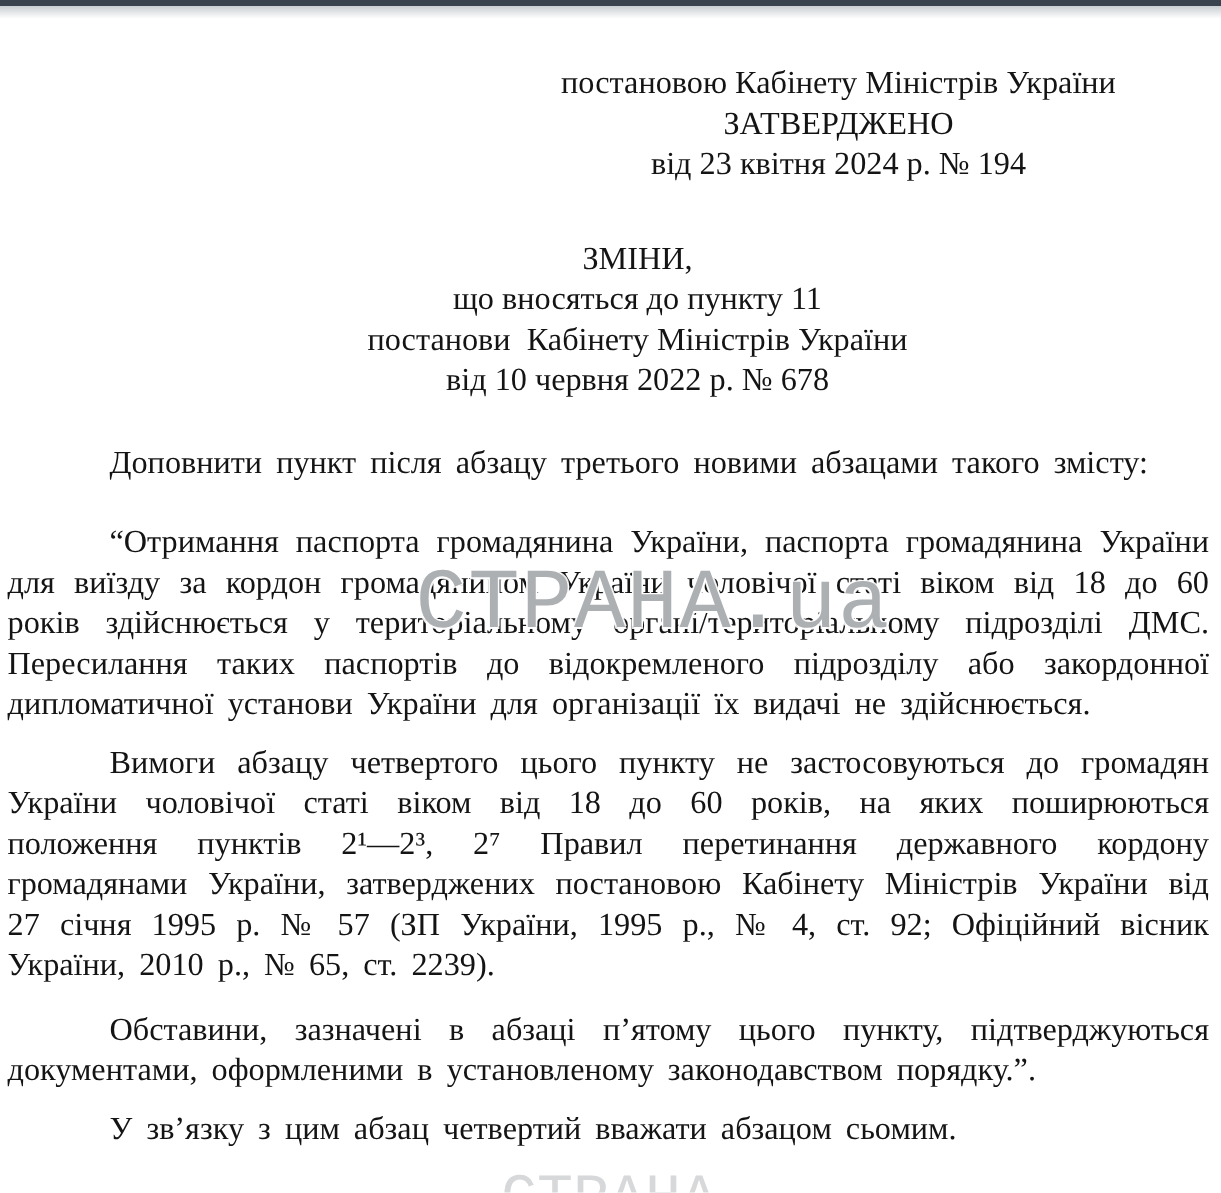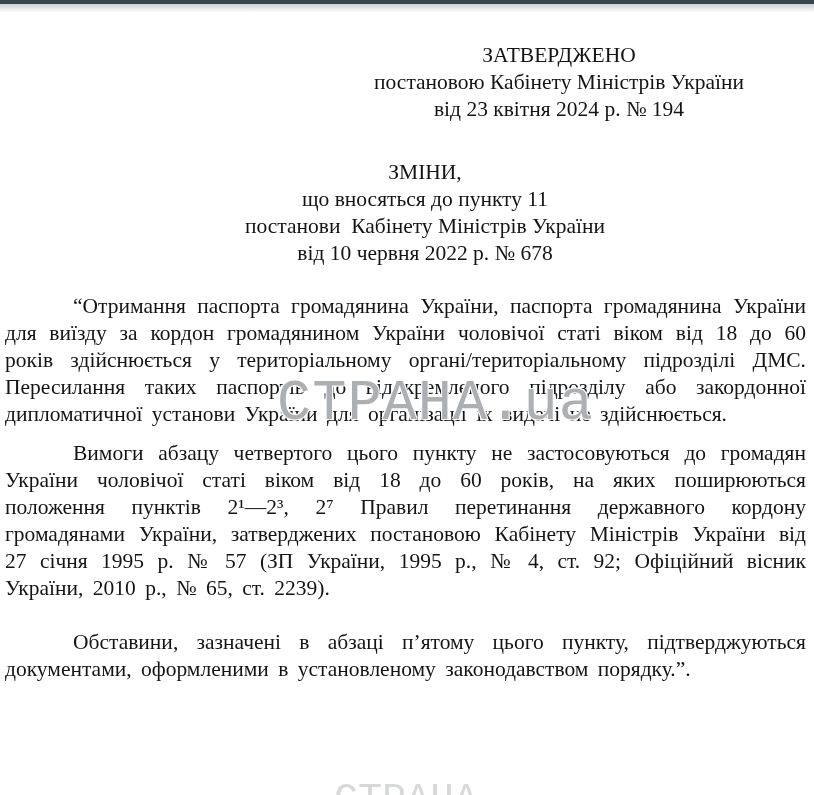--- a/index.html
+++ b/index.html
@@ -47,21 +47,21 @@
   }
   .para {
     text-align: justify;
     text-indent: 68px;
     word-spacing: 4px;
     margin: 0;
   }
   .para-1 { margin-top: 28px; }
   .para-2 { margin-top: 26px; }
   .para-3 { margin-top: 12px; font-family: Liberation Serif, serif; }
-  .para-4 { margin-top: 27px; }
+  .para-4 { margin-top: 16px; }
   .para-5 { margin-top: 12px; }
   .watermark {
     position: absolute;
     font-family: Liberation Mono, monospace;
     color: rgba(152, 156, 160, 0.80);
     text-shadow:
       -1px -1px 0 rgba(255,255,255,0.9),
        1px -1px 0 rgba(255,255,255,0.9),
       -1px  1px 0 rgba(255,255,255,0.9),
        1px  1px 0 rgba(255,255,255,0.9);
@@ -84,34 +84,36 @@
 </style>
 </head>
 <body>
 
 <div class="top-bar"></div>
 <div class="top-fade"></div>
 
 <div class="doc">
 
   <div class="approval-block">
+    <div>постановою Кабінету Міністрів України</div>
     <div>ЗАТВЕРДЖЕНО</div>
-    <div>постановою Кабінету Міністрів України</div>
     <div>від 23 квітня 2024 р. № 194</div>
   </div>
 
   <div class="title-block">
     <div>ЗМІНИ,</div>
     <div>що вносяться до пункту 11</div>
     <div>постанови  Кабінету Міністрів України</div>
     <div>від 10 червня 2022 р. № 678</div>
   </div>
 
   <div class="body-text">
+    <p class="para para-1">Доповнити пункт після абзацу третього новими абзацами такого змісту:</p>
     <p class="para para-2">“Отримання паспорта громадянина України, паспорта громадянина України для виїзду за кордон громадянином України чоловічої статі віком від 18 до 60 років здійснюється у територіальному органі/територіальному підрозділі ДМС. Пересилання таких паспортів до відокремленого підрозділу або закордонної дипломатичної установи України для організації їх видачі не здійснюється.</p>
     <p class="para para-3">Вимоги абзацу четвертого цього пункту не застосовуються до громадян України чоловічої статі віком від 18 до 60 років, на яких поширюються положення пунктів 2¹—2³, 2⁷ Правил перетинання державного кордону громадянами України, затверджених постановою Кабінету Міністрів України від 27 січня 1995 р. № 57 (ЗП України, 1995 р., № 4, ст. 92; Офіційний вісник України, 2010 р., № 65, ст. 2239).</p>
     <p class="para para-4">Обставини, зазначені в абзаці п’ятому цього пункту, підтверджуються документами, оформленими в установленому законодавством порядку.”.</p>
+    <p class="para para-5">У зв’язку з цим абзац четвертий вважати абзацом сьомим.</p>
   </div>
 
 </div>
 
 <div class="watermark watermark-center">СТРАНА.ua</div>
 <div class="watermark watermark-bottom">СТРАНА</div>
 
 </body></html>

